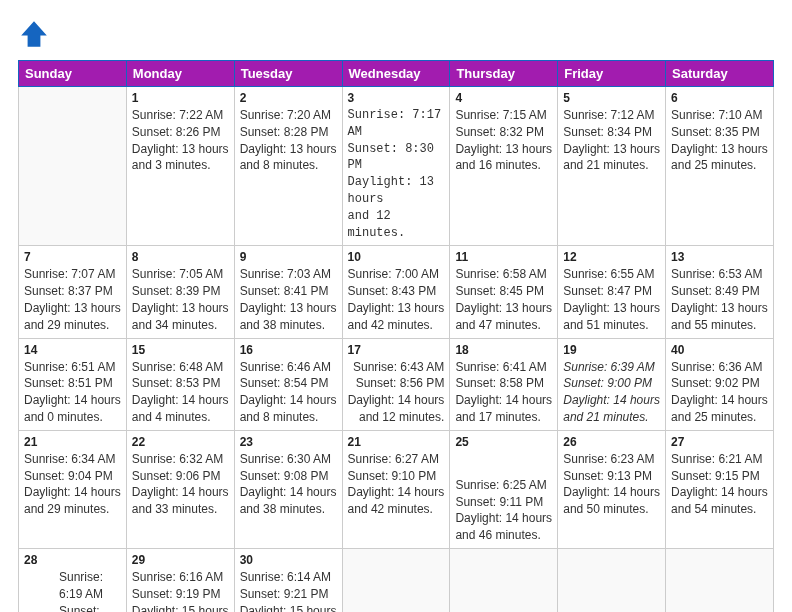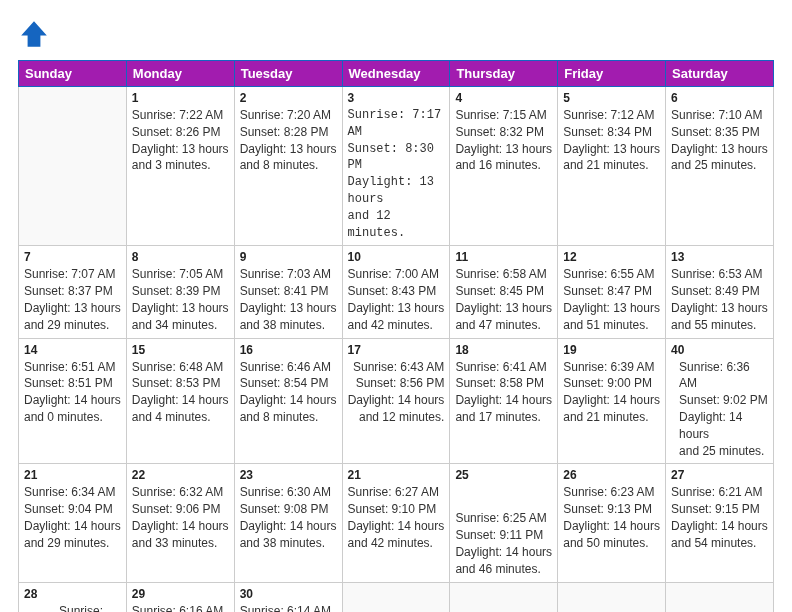--- a/index.html
+++ b/index.html
@@ -261,28 +261,28 @@
           </td>
           <td>
             <span class="day-num">18</span>
             <div class="day-info" style="white-space: pre-line;">Sunrise: 6:41 AM
 Sunset: 8:58 PM
 Daylight: 14 hours
 and 17 minutes.</div>
           </td>
           <td>
             <span class="day-num">19</span>
-            <div class="day-info" style="white-space: pre-line;">Sunrise: 6:39 AM
+            <div class="day-info" style="white-space: pre-line; font-style: italic;">Sunrise: 6:39 AM
 Sunset: 9:00 PM
 Daylight: 14 hours
 and 21 minutes.</div>
           </td>
           <td>
             <span class="day-num">40</span>
-            <div class="day-info" style="white-space: pre-line; margin-left: 8px;">Sunrise: 6:36 AM
+            <div class="day-info" style="white-space: pre-line;">Sunrise: 6:36 AM
 Sunset: 9:02 PM
 Daylight: 14 hours
 and 25 minutes.</div>
           </td>
         </tr>
         <tr class="week-row">
           <td>
             <span class="day-num">21</span>
             <div class="day-info" style="white-space: pre-line;">Sunrise: 6:34 AM
 Sunset: 9:04 PM

